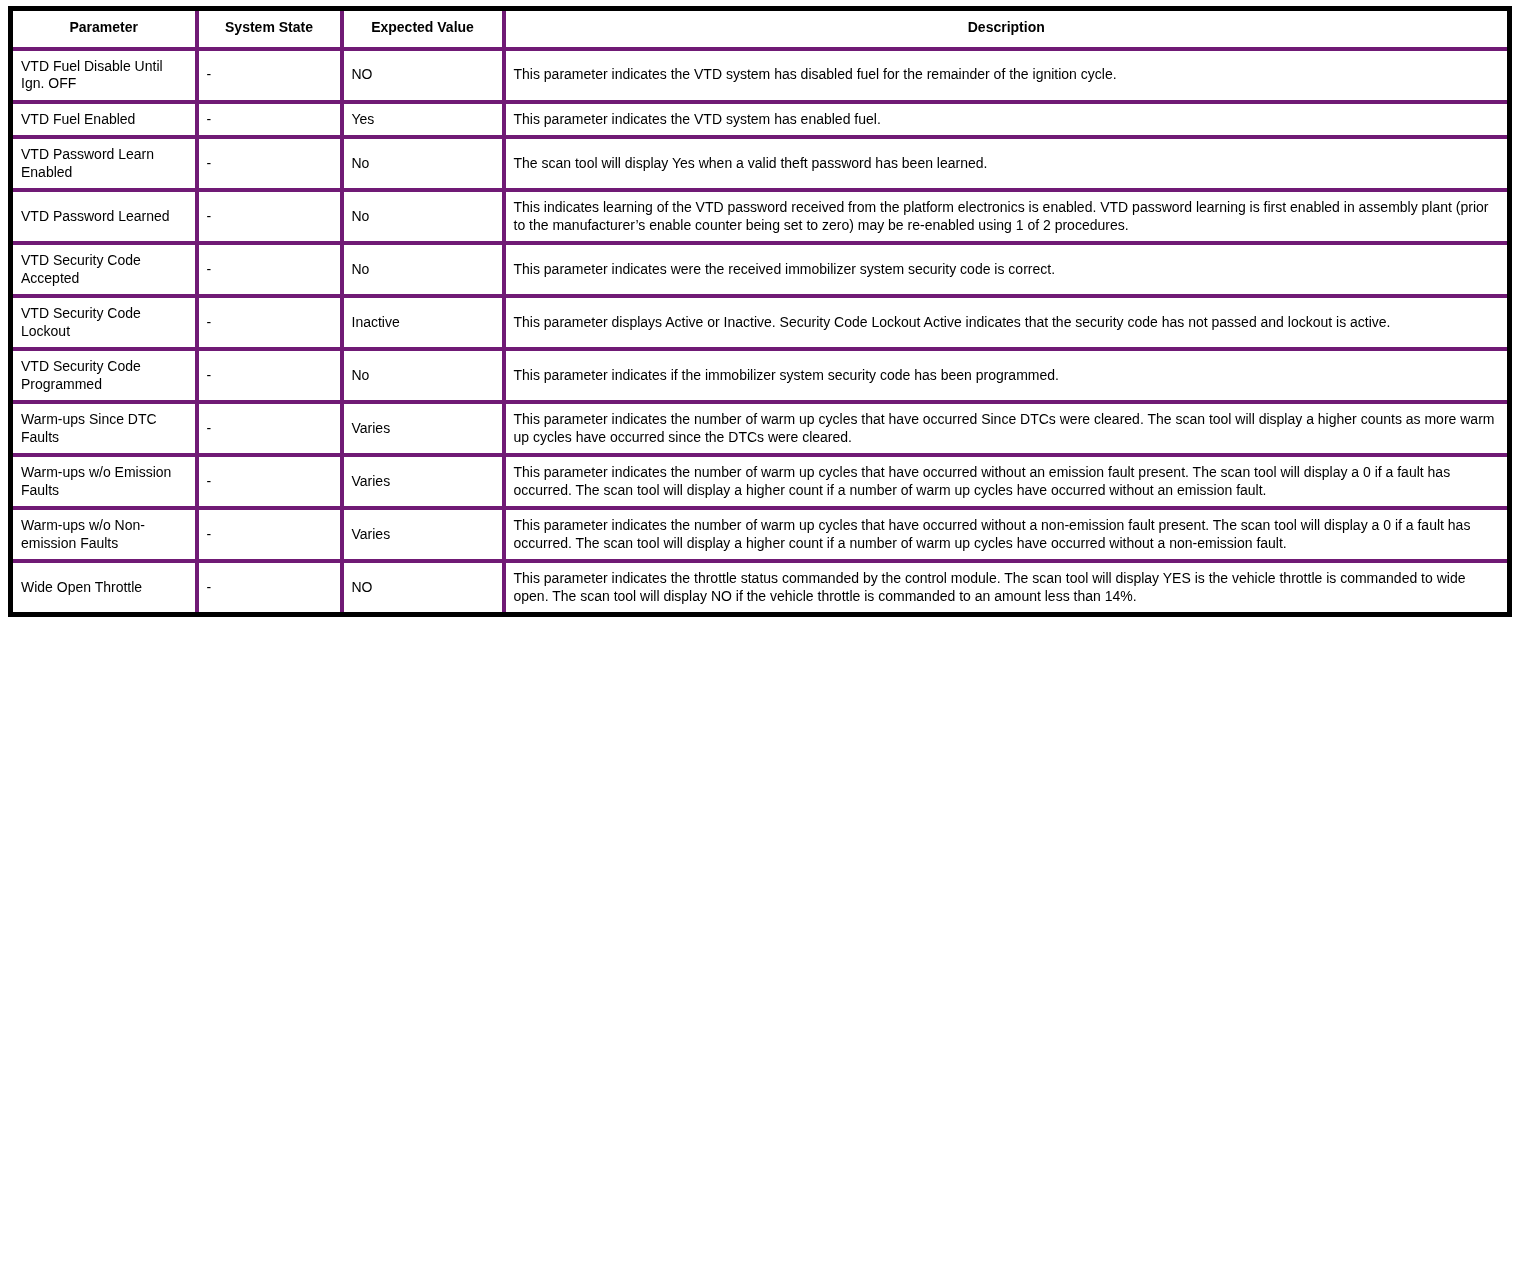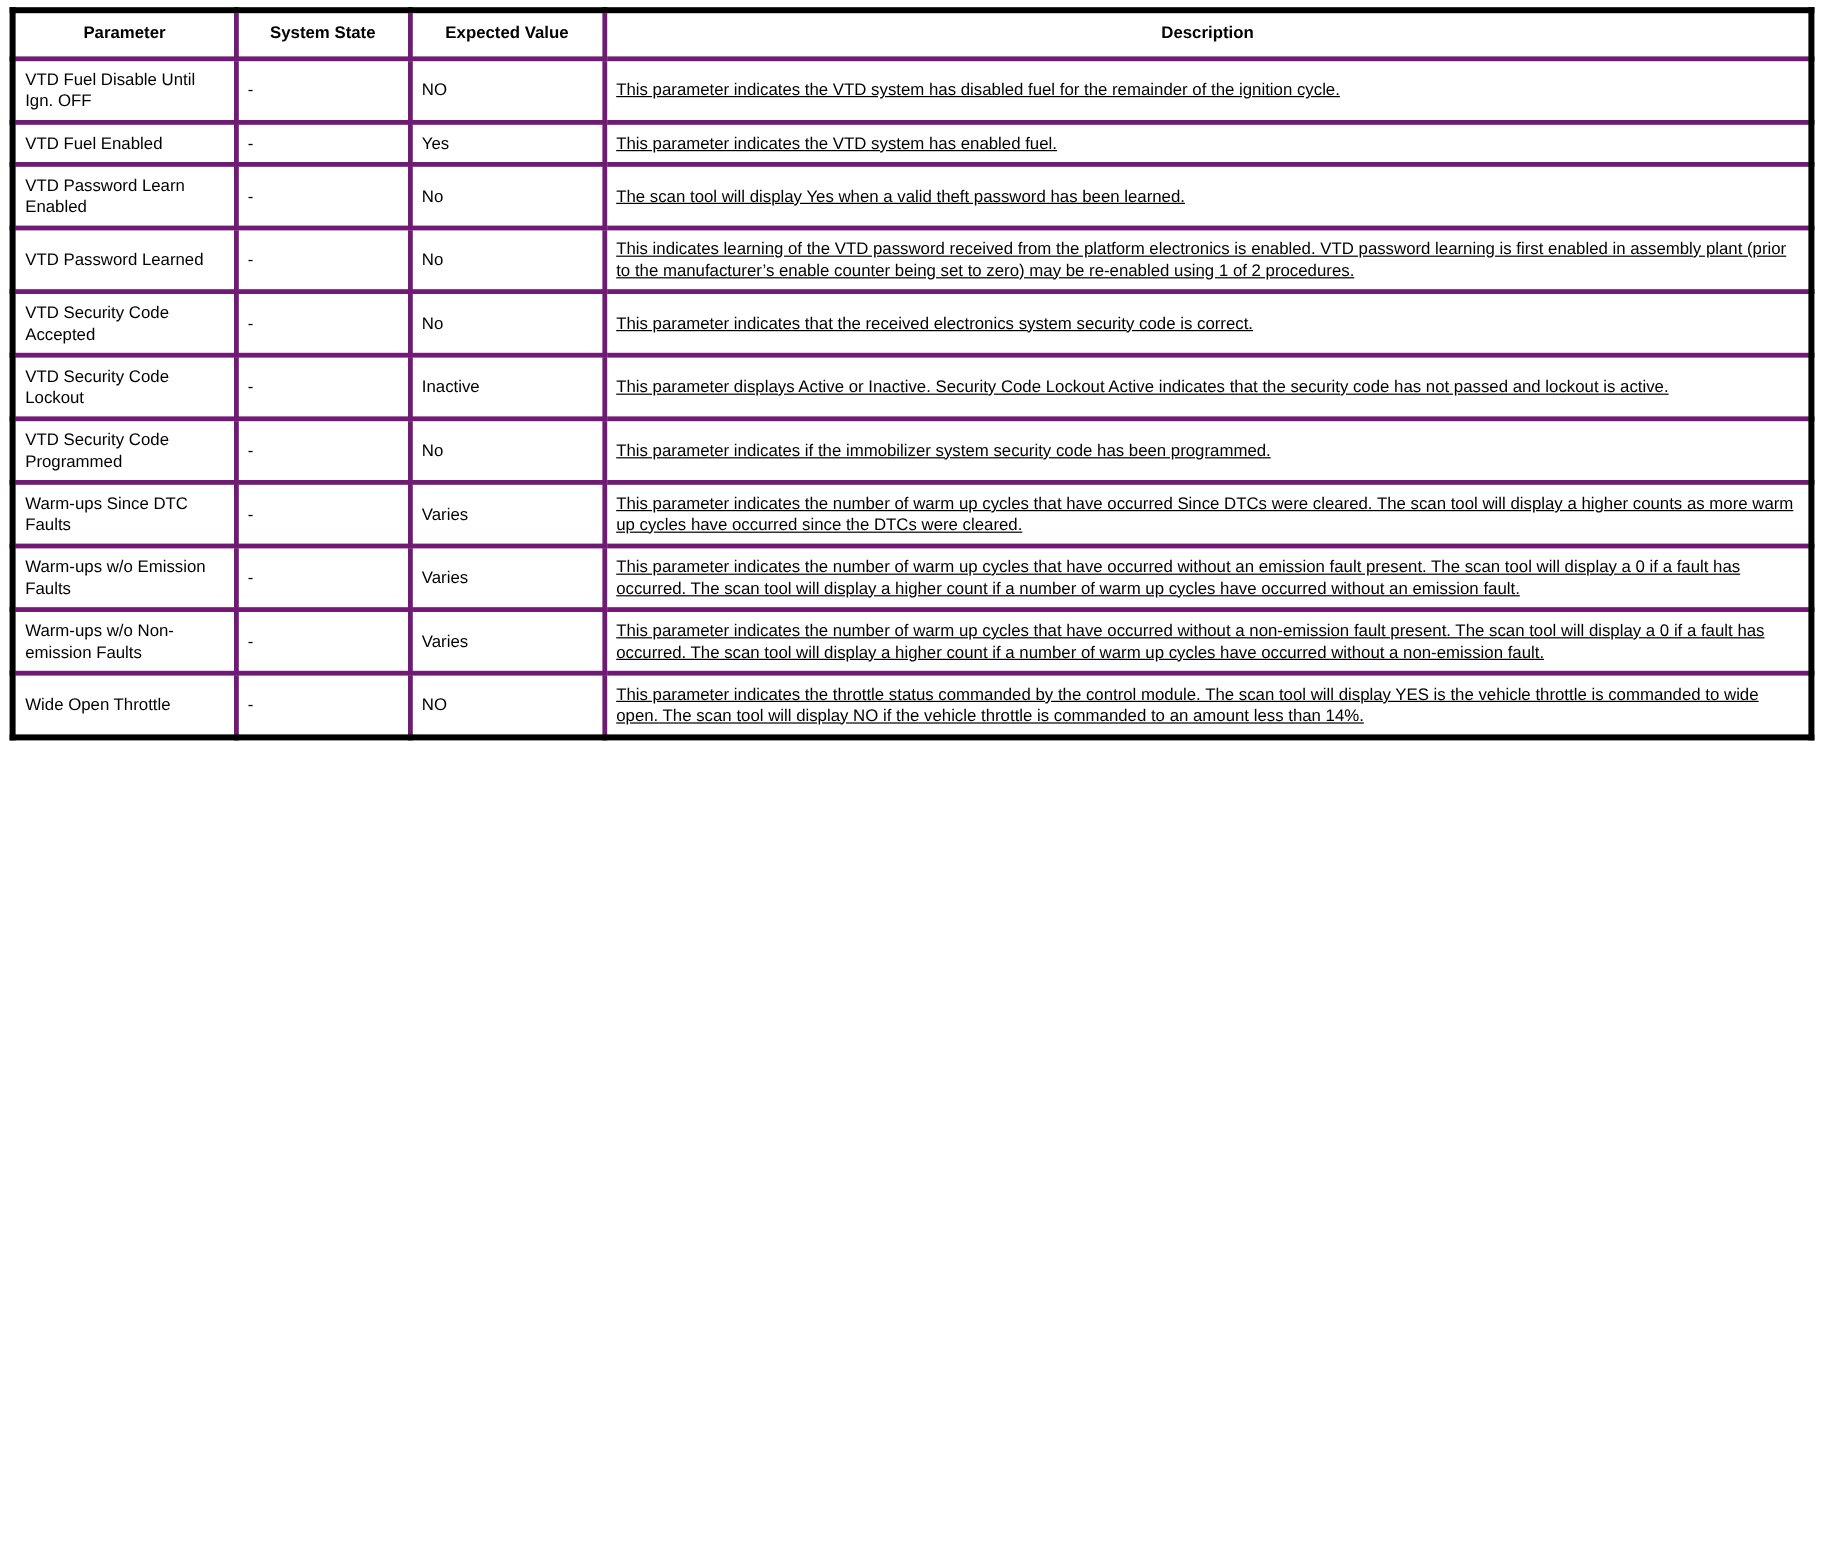--- a/index.html
+++ b/index.html
@@ -48,21 +48,20 @@
   }
   td.col-system_state {
     padding-left: 6px;
   }
   td.col-expected_value {
     padding-left: 6px;
   }
   td.col-description {
     padding-left: 10px;
     padding-right: 10px;
-    text-decoration: underline;
   }
   col.c-parameter { width: 186px; }
   col.c-state { width: 145px; }
   col.c-expected { width: 162px; }
   col.c-description { width: auto; }
 </style>
 </head>
 <body>
 
 <div class="page">
@@ -103,21 +102,21 @@
         <tr>
           <td class="col-parameter">VTD Password Learned</td>
           <td class="col-system_state">-</td>
           <td class="col-expected_value">No</td>
           <td class="col-description">This indicates learning of the VTD password received from the platform electronics is enabled. VTD password learning is first enabled in assembly plant (prior to the manufacturer’s enable counter being set to zero) may be re-enabled using 1 of 2 procedures.</td>
         </tr>
         <tr>
           <td class="col-parameter">VTD Security Code Accepted</td>
           <td class="col-system_state">-</td>
           <td class="col-expected_value">No</td>
-          <td class="col-description">This parameter indicates that the received electronics system security code is correct.</td>
+          <td class="col-description">This parameter indicates were the received immobilizer system security code is correct.</td>
         </tr>
         <tr>
           <td class="col-parameter">VTD Security Code Lockout</td>
           <td class="col-system_state">-</td>
           <td class="col-expected_value">Inactive</td>
           <td class="col-description">This parameter displays Active or Inactive. Security Code Lockout Active indicates that the security code has not passed and lockout is active.</td>
         </tr>
         <tr>
           <td class="col-parameter">VTD Security Code Programmed</td>
           <td class="col-system_state">-</td>

